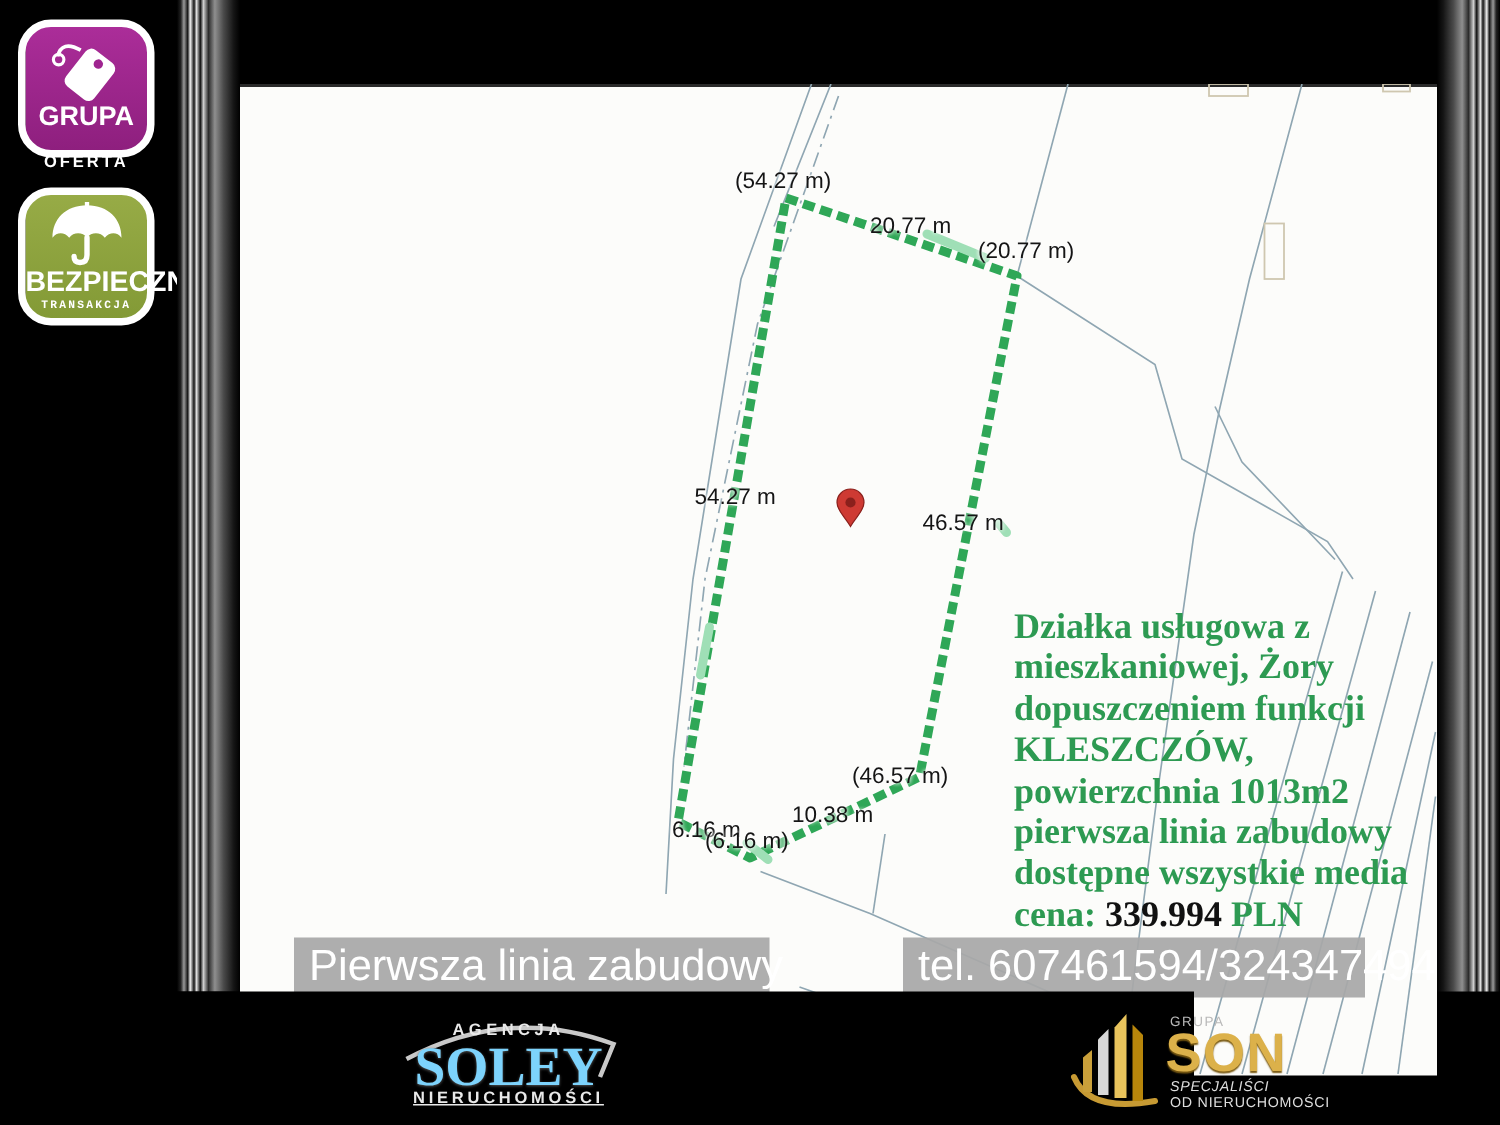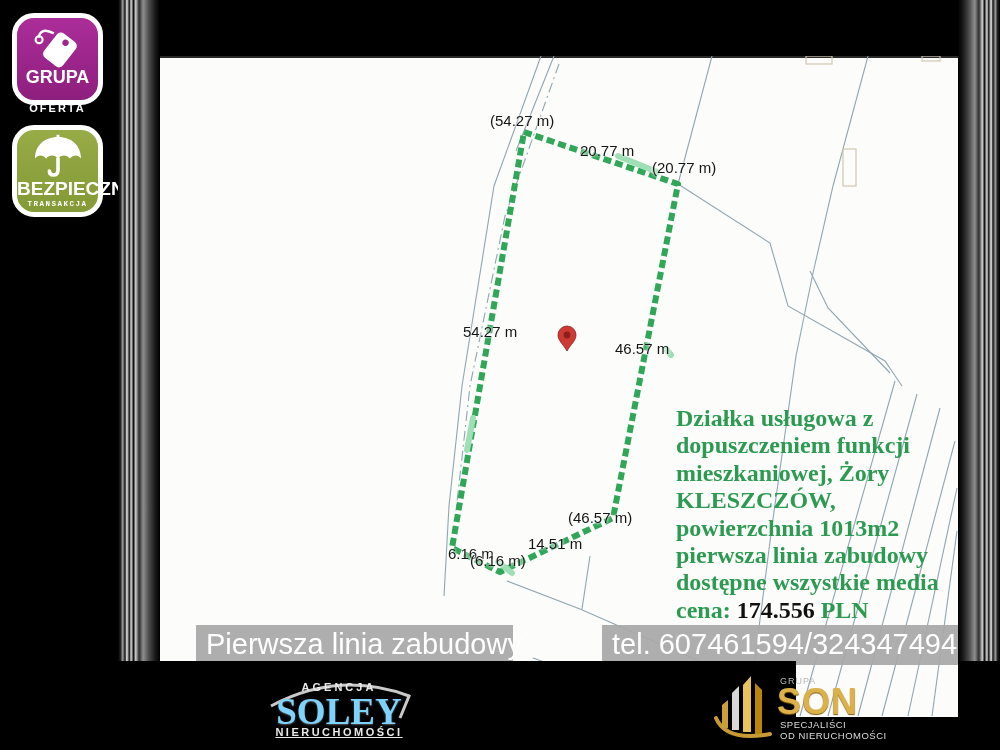--- a/index.html
+++ b/index.html
@@ -37,39 +37,39 @@
           text-shadow:0 0 3px #fff,0 0 3px #fff;}
 
   .desc{position:absolute;left:516px;top:349px;width:278px;
         font-family:"Liberation Serif",serif;font-weight:bold;font-size:24px;
         line-height:27.4px;color:#2d9a52;}
   .desc .price-num{color:#111;}
 
   .bar{position:absolute;top:569px;height:40px;background:rgba(168,168,168,0.93);
        color:#fff;font-size:29px;line-height:39px;white-space:nowrap;}
   .bar.caption{left:36px;width:317px;padding-left:10px;box-sizing:border-box;}
-  .bar.phone{left:442px;width:356px;padding-left:10px;box-sizing:border-box;}
+  .bar.phone{left:442px;width:308px;padding-left:10px;box-sizing:border-box;}
 
   
   .footer{position:absolute;left:0;top:661px;width:796px;height:89px;background:#000;}
   .soley{position:absolute;left:263px;top:7px;width:152px;height:78px;}
   .soley .arc{position:absolute;left:0;top:0;}
   .soley .ag{position:absolute;left:0;top:13px;width:100%;text-align:center;
              color:#e9e9e9;font-size:11px;font-weight:bold;letter-spacing:3px;}
   .soley .nm{position:absolute;left:0;top:22px;width:100%;text-align:center;
              font-family:"Liberation Serif",serif;font-weight:bold;font-size:37px;
              color:#7dd3fc;text-shadow:0 1px 2px #555;}
   .soley .nr{position:absolute;left:0;top:58px;width:100%;text-align:center;
              color:#e9e9e9;font-size:11px;font-weight:bold;letter-spacing:2.5px;text-decoration:underline;}
   .son{position:absolute;left:712px;top:7px;width:175px;height:80px;}
   .son .icon{position:absolute;left:0;top:2px;}
   .son .gr{position:absolute;left:68px;top:8px;color:#b9b9b9;font-size:9px;letter-spacing:1px;text-align:right;}
   .son .nm{position:absolute;left:65px;top:13px;font-size:36px;font-weight:bold;
            color:#dcb14a;letter-spacing:1px;text-shadow:0 1px 1px #7a5a12;}
-  .son .s1{position:absolute;left:68px;top:51px;color:#ddd;font-size:9.5px;letter-spacing:0.5px;}
+  .son .s1{position:absolute;left:68px;top:51px;color:#ddd;font-size:9.5px;letter-spacing:0.5px;font-style:italic;}
   .son .s2{position:absolute;left:68px;top:62px;color:#ddd;font-size:9.5px;letter-spacing:0.5px;}
 </style>
 </head>
 <body>
 
 <div class="stage">
 
   <div class="badge badge-new">
     <svg width="56" height="48" viewBox="0 0 80 68">
       <g fill="none" stroke="#fff">
@@ -144,35 +144,35 @@
         <circle cx="407" cy="279" r="3.4" fill="#8a201c"></circle>
       </g>
     </svg>
 
     <div class="mlabel" style="left:330px;top:56px">(54.27 m)</div>
     <div class="mlabel" style="left:420px;top:86px">20.77 m</div>
     <div class="mlabel" style="left:492px;top:103px">(20.77 m)</div>
     <div class="mlabel" style="left:303px;top:267px">54.27 m</div>
     <div class="mlabel" style="left:455px;top:284px">46.57 m</div>
     <div class="mlabel" style="left:408px;top:453px">(46.57 m)</div>
-    <div class="mlabel" style="left:368px;top:479px">14.51 m</div>
+    <div class="mlabel" style="left:368px;top:479px">10.38 m</div>
     <div class="mlabel" style="left:288px;top:489px">6.16 m</div>
     <div class="mlabel" style="left:310px;top:496px">(6.16 m)</div>
 
     <div class="desc">
       <div>Działka usługowa z</div>
+      <div>mieszkaniowej, Żory</div>
       <div>dopuszczeniem funkcji</div>
-      <div>mieszkaniowej, Żory</div>
       <div>KLESZCZÓW,</div>
       <div>powierzchnia 1013m2</div>
       <div>pierwsza linia zabudowy</div>
       <div>dostępne wszystkie media</div>
       <div>
         <span>cena:</span>
-        <span class="price-num">174.556</span>
+        <span class="price-num">339.994</span>
         <span>PLN</span>
       </div>
     </div>
 
     <div class="bar caption">Pierwsza linia zabudowy</div>
     <div class="bar phone">tel. 607461594/324347494</div>
   </div>
 
   <div class="footer">
 

